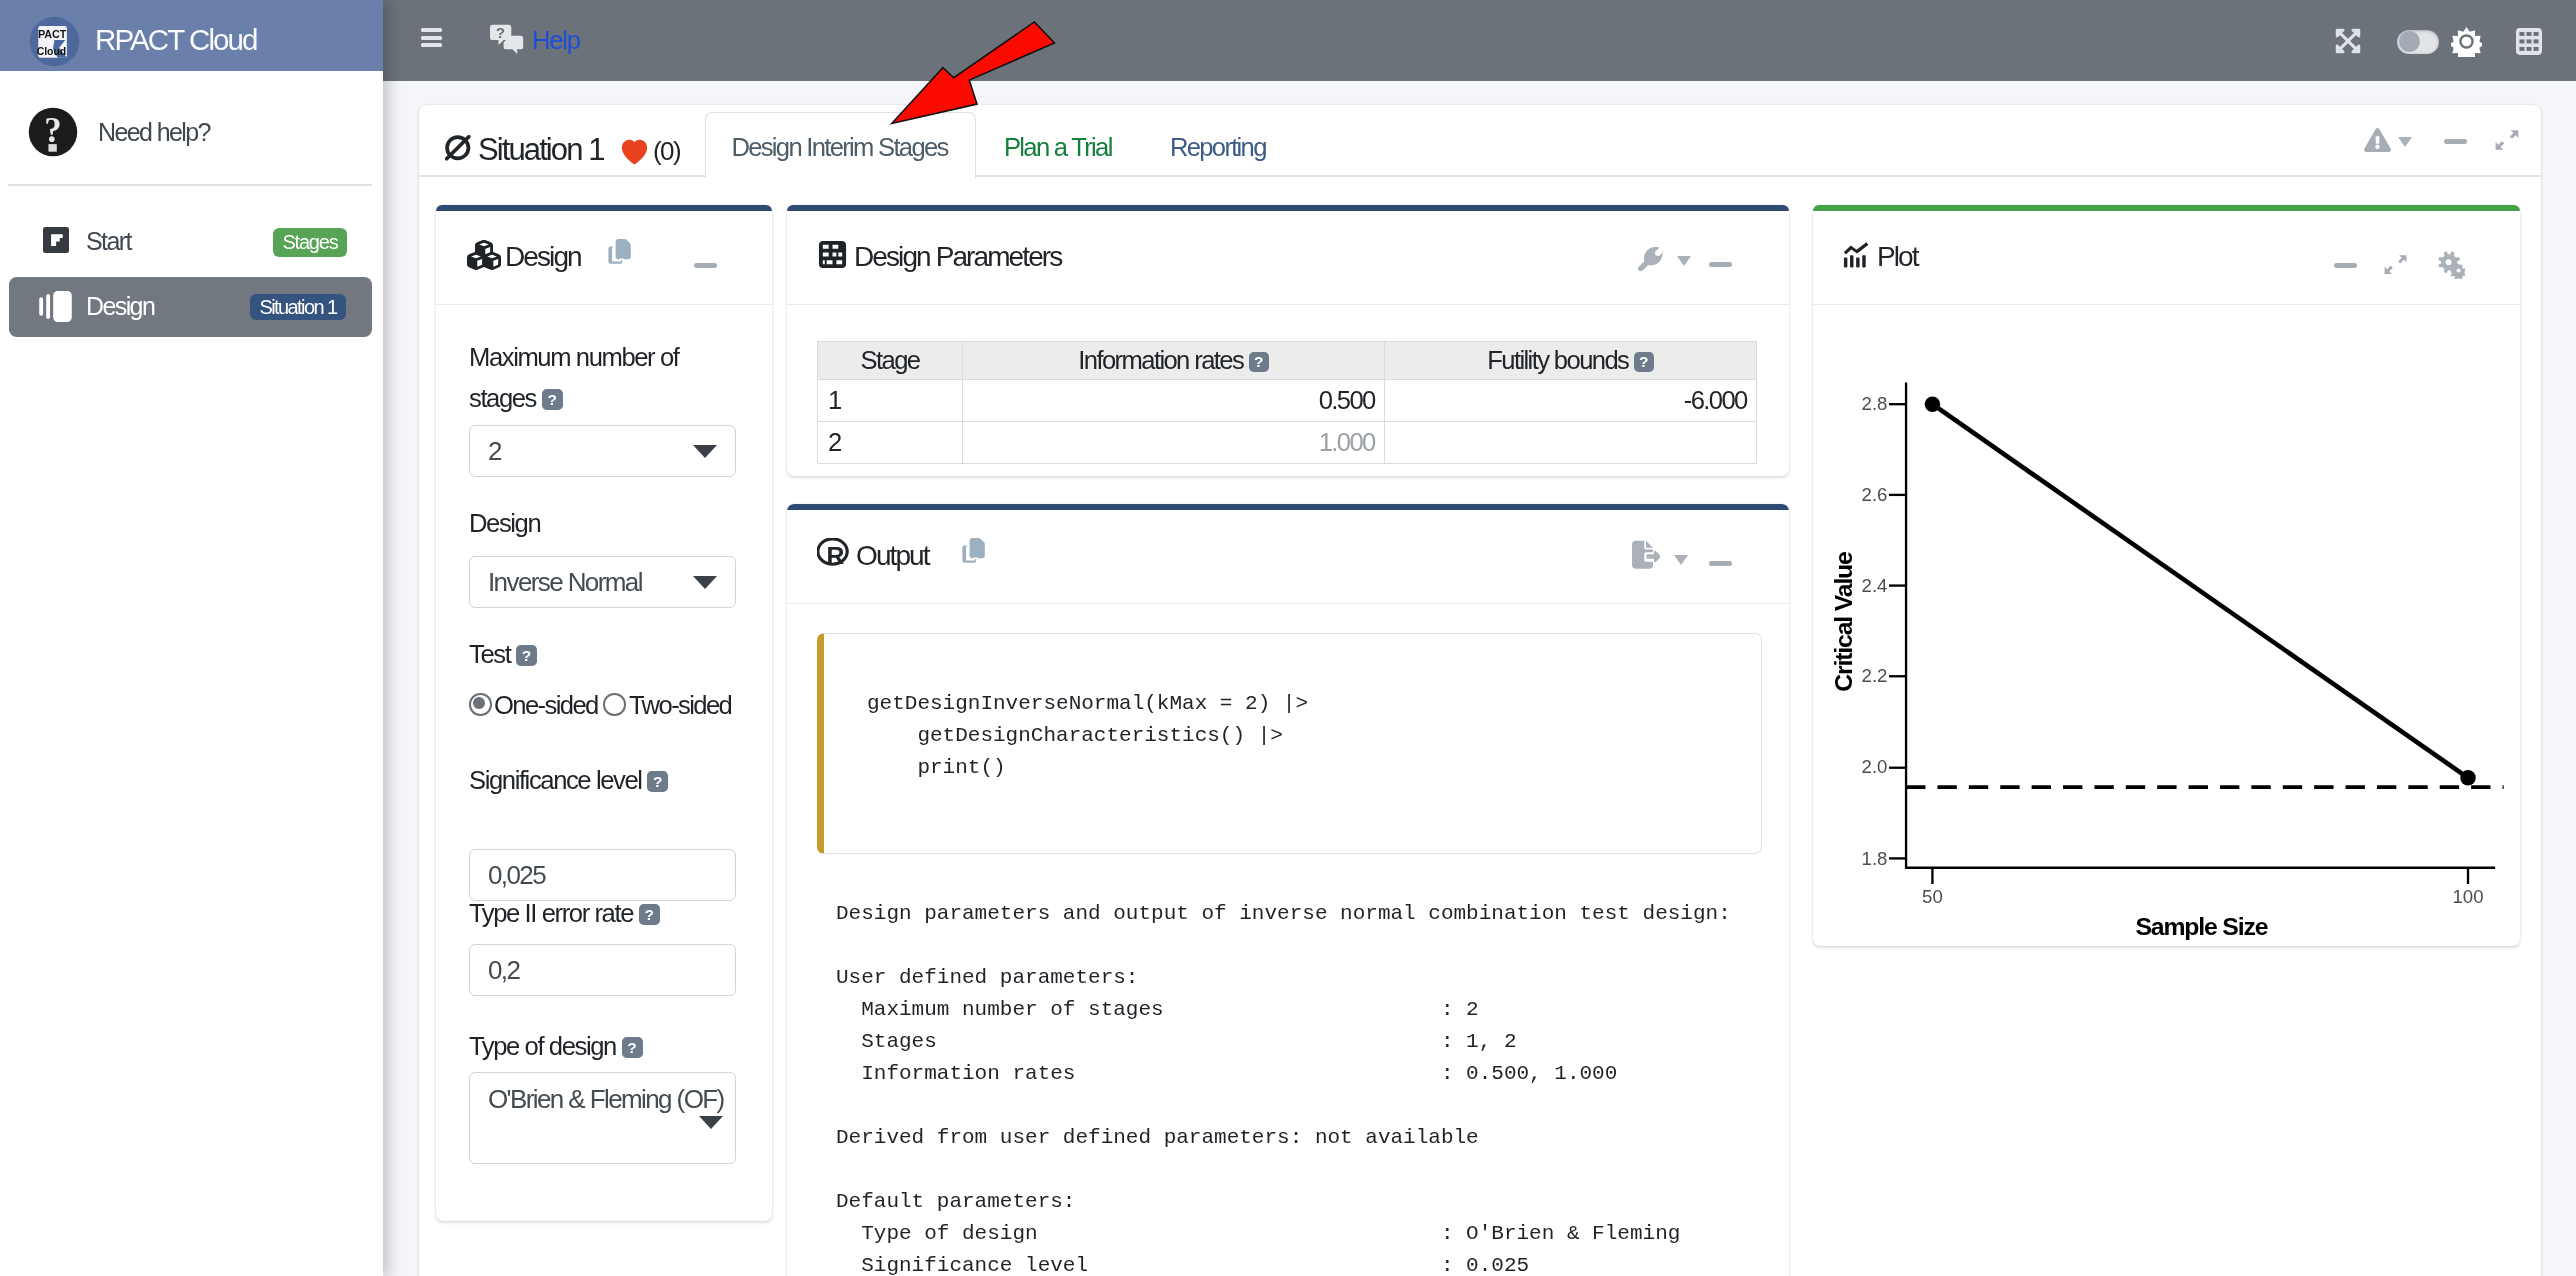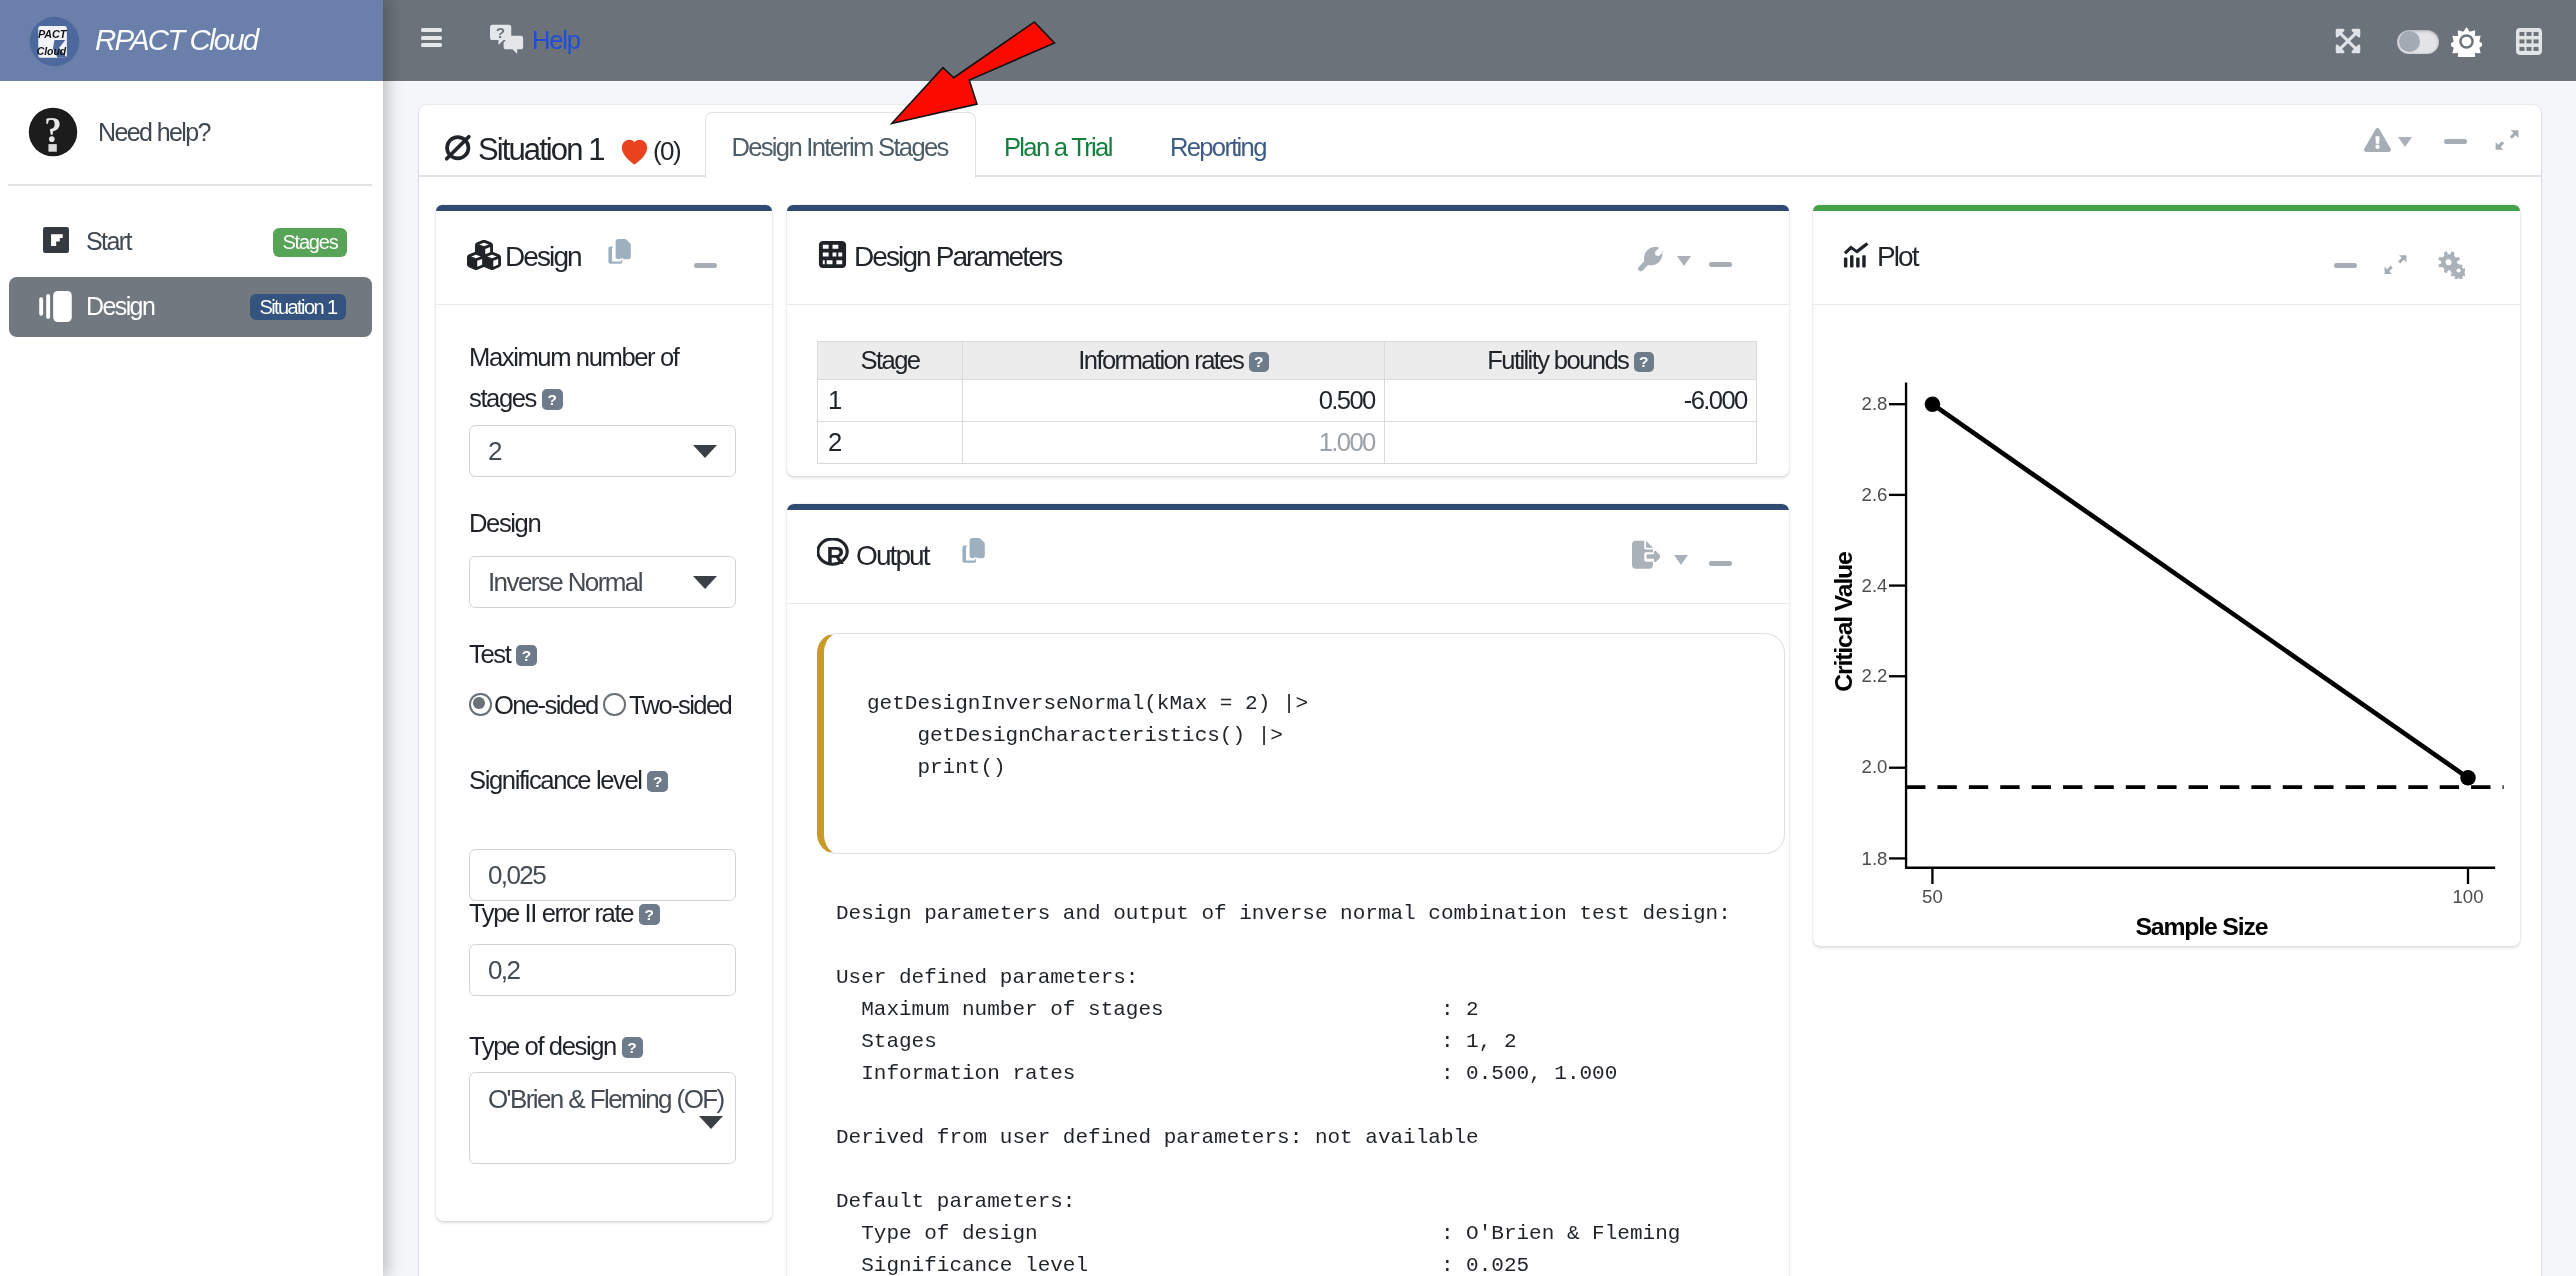--- a/index.html
+++ b/index.html
@@ -2,21 +2,21 @@
 <html style="font-size:12.4px"><head>
 <meta charset="utf-8">
 <style>
   html,body{margin:0;padding:0;width:2576px;height:1277px;background:#f4f6f9;
     font-family:"Liberation Sans",sans-serif;overflow:hidden;position:relative;color:#212529;}
   .abs{position:absolute;white-space:nowrap;}
   #navbar{position:absolute;left:0;top:0;width:2576px;height:81px;background:#6b727a;}
   .hbar{position:absolute;width:21px;height:3.9px;background:#e4e7ea;border-radius:1.6px;}
   #sidebar{position:absolute;left:0;top:0;width:383px;height:1277px;background:#ffffff;
     box-shadow:4.7px 0 14px rgba(0,0,0,0.22);z-index:5;}
-  #brand{position:absolute;left:0;top:0;width:383px;height:81px;background:#6a7fa9;font-style:italic;}
+  #brand{position:absolute;left:0;top:0;width:383px;height:71px;background:#6a7fa9;}
   .sideitem{position:absolute;font-size:25px;letter-spacing:-1.6px;color:#3f4750;line-height:29px;white-space:nowrap;}
   .badge{position:absolute;color:#fff;text-align:center;letter-spacing:-1.2px;}
   .card{position:absolute;background:#fff;border-radius:7px;
     box-shadow:0 0 1.6px rgba(0,0,0,.14),0 1.6px 3.1px rgba(0,0,0,.12);}
   .cardtop{position:absolute;left:0;top:0;right:0;height:6.2px;border-radius:7px 7px 0 0;background:#2f4b74;}
   .chdr{position:absolute;left:0;top:6.2px;right:0;height:93px;border-bottom:1.6px solid #e8eaed;}
   .ctitle{position:absolute;font-size:28px;letter-spacing:-1.9px;color:#212529;line-height:31px;white-space:nowrap;}
   .mini{position:absolute;width:23px;height:4.7px;background:#a6adb5;border-radius:2.3px;}
   .qb{display:inline-block;width:21px;height:21px;background:#6e7b8a;border-radius:4.7px;color:#fff;
      font-size:15.5px;font-weight:700;text-align:center;line-height:21px;vertical-align:2.3px;letter-spacing:0;}
@@ -210,21 +210,21 @@
   <svg class="abs" style="left:174px;top:34px;" width="24" height="27" viewBox="0 0 448 512">
     <path fill="#9db0bf" d="M208 0h124.1C344.8 0 357 5.1 366 14.1L433.9 82c9 9 14.1 21.2 14.1 33.9V336c0 26.5-21.5 48-48 48H208c-26.5 0-48-21.5-48-48V48c0-26.5 21.5-48 48-48z"></path>
     <path fill="#9db0bf" stroke="#fff" stroke-width="26" d="M58 128h70v48H106v240h144v-32h48v48c0 26.5-21.5 48-48 48H58c-26.5 0-48-21.5-48-48V176c0-26.5 21.5-48 48-48z"></path>
   </svg>
   <svg class="abs" style="left:845px;top:36px;" width="28" height="29.5" viewBox="0 0 512 512">
     <path fill="#aab1b9" d="M0 64C0 28.7 28.7 0 64 0H224V128c0 17.7 14.3 32 32 32H384v48H256c-17.7 0-32 14.3-32 32v112c0 17.7 14.3 32 32 32H384v64c0 35.3-28.7 64-64 64H64c-35.3 0-64-28.7-64-64V64zm384 64H256V0L384 128z"></path>
     <path fill="#aab1b9" d="M288 248h112v-40c0-9.5 5.7-18.1 14.5-21.8s18.9-1.7 25.7 5.1l80 80c9.2 9.2 9.2 24.2 0 33.4l-80 80c-6.8 6.8-14.9 8.8-25.7 5.1-8.8-3.7-14.5-12.3-14.5-21.8v-40H288c-13.3 0-24-10.7-24-24v-32c0-13.3 10.7-24 24-24z"></path>
   </svg>
   <div class="tcaret" style="left:887px;top:51px;"></div>
   <div class="mini" style="left:922px;top:57px;"></div>
-  <div class="abs" style="left:30px;top:129px;width:937px;height:219px;border:1.6px solid #dde0e4;border-left:7px solid #c9992a;border-radius:20px;background:#fff;padding-left:23px;">
+  <div class="abs" style="left:30px;top:129px;width:937px;height:219px;border:1.6px solid #dde0e4;border-left:7px solid #c9992a;border-radius:7px;background:#fff;">
     <pre class="mono" style="position:absolute;left:43px;top:54px;margin:0;font-size:21px;line-height:32px;color:#212529;">getDesignInverseNormal(kMax = 2) |&gt;
     getDesignCharacteristics() |&gt;
     print()</pre>
   </div>
   <pre class="mono" style="position:absolute;left:49px;top:394px;margin:0;font-size:21px;line-height:32px;color:#1f2328;">Design parameters and output of inverse normal combination test design:
 
 User defined parameters:
   Maximum number of stages                      : 2
   Stages                                        : 1, 2
   Information rates                             : 0.500, 1.000

